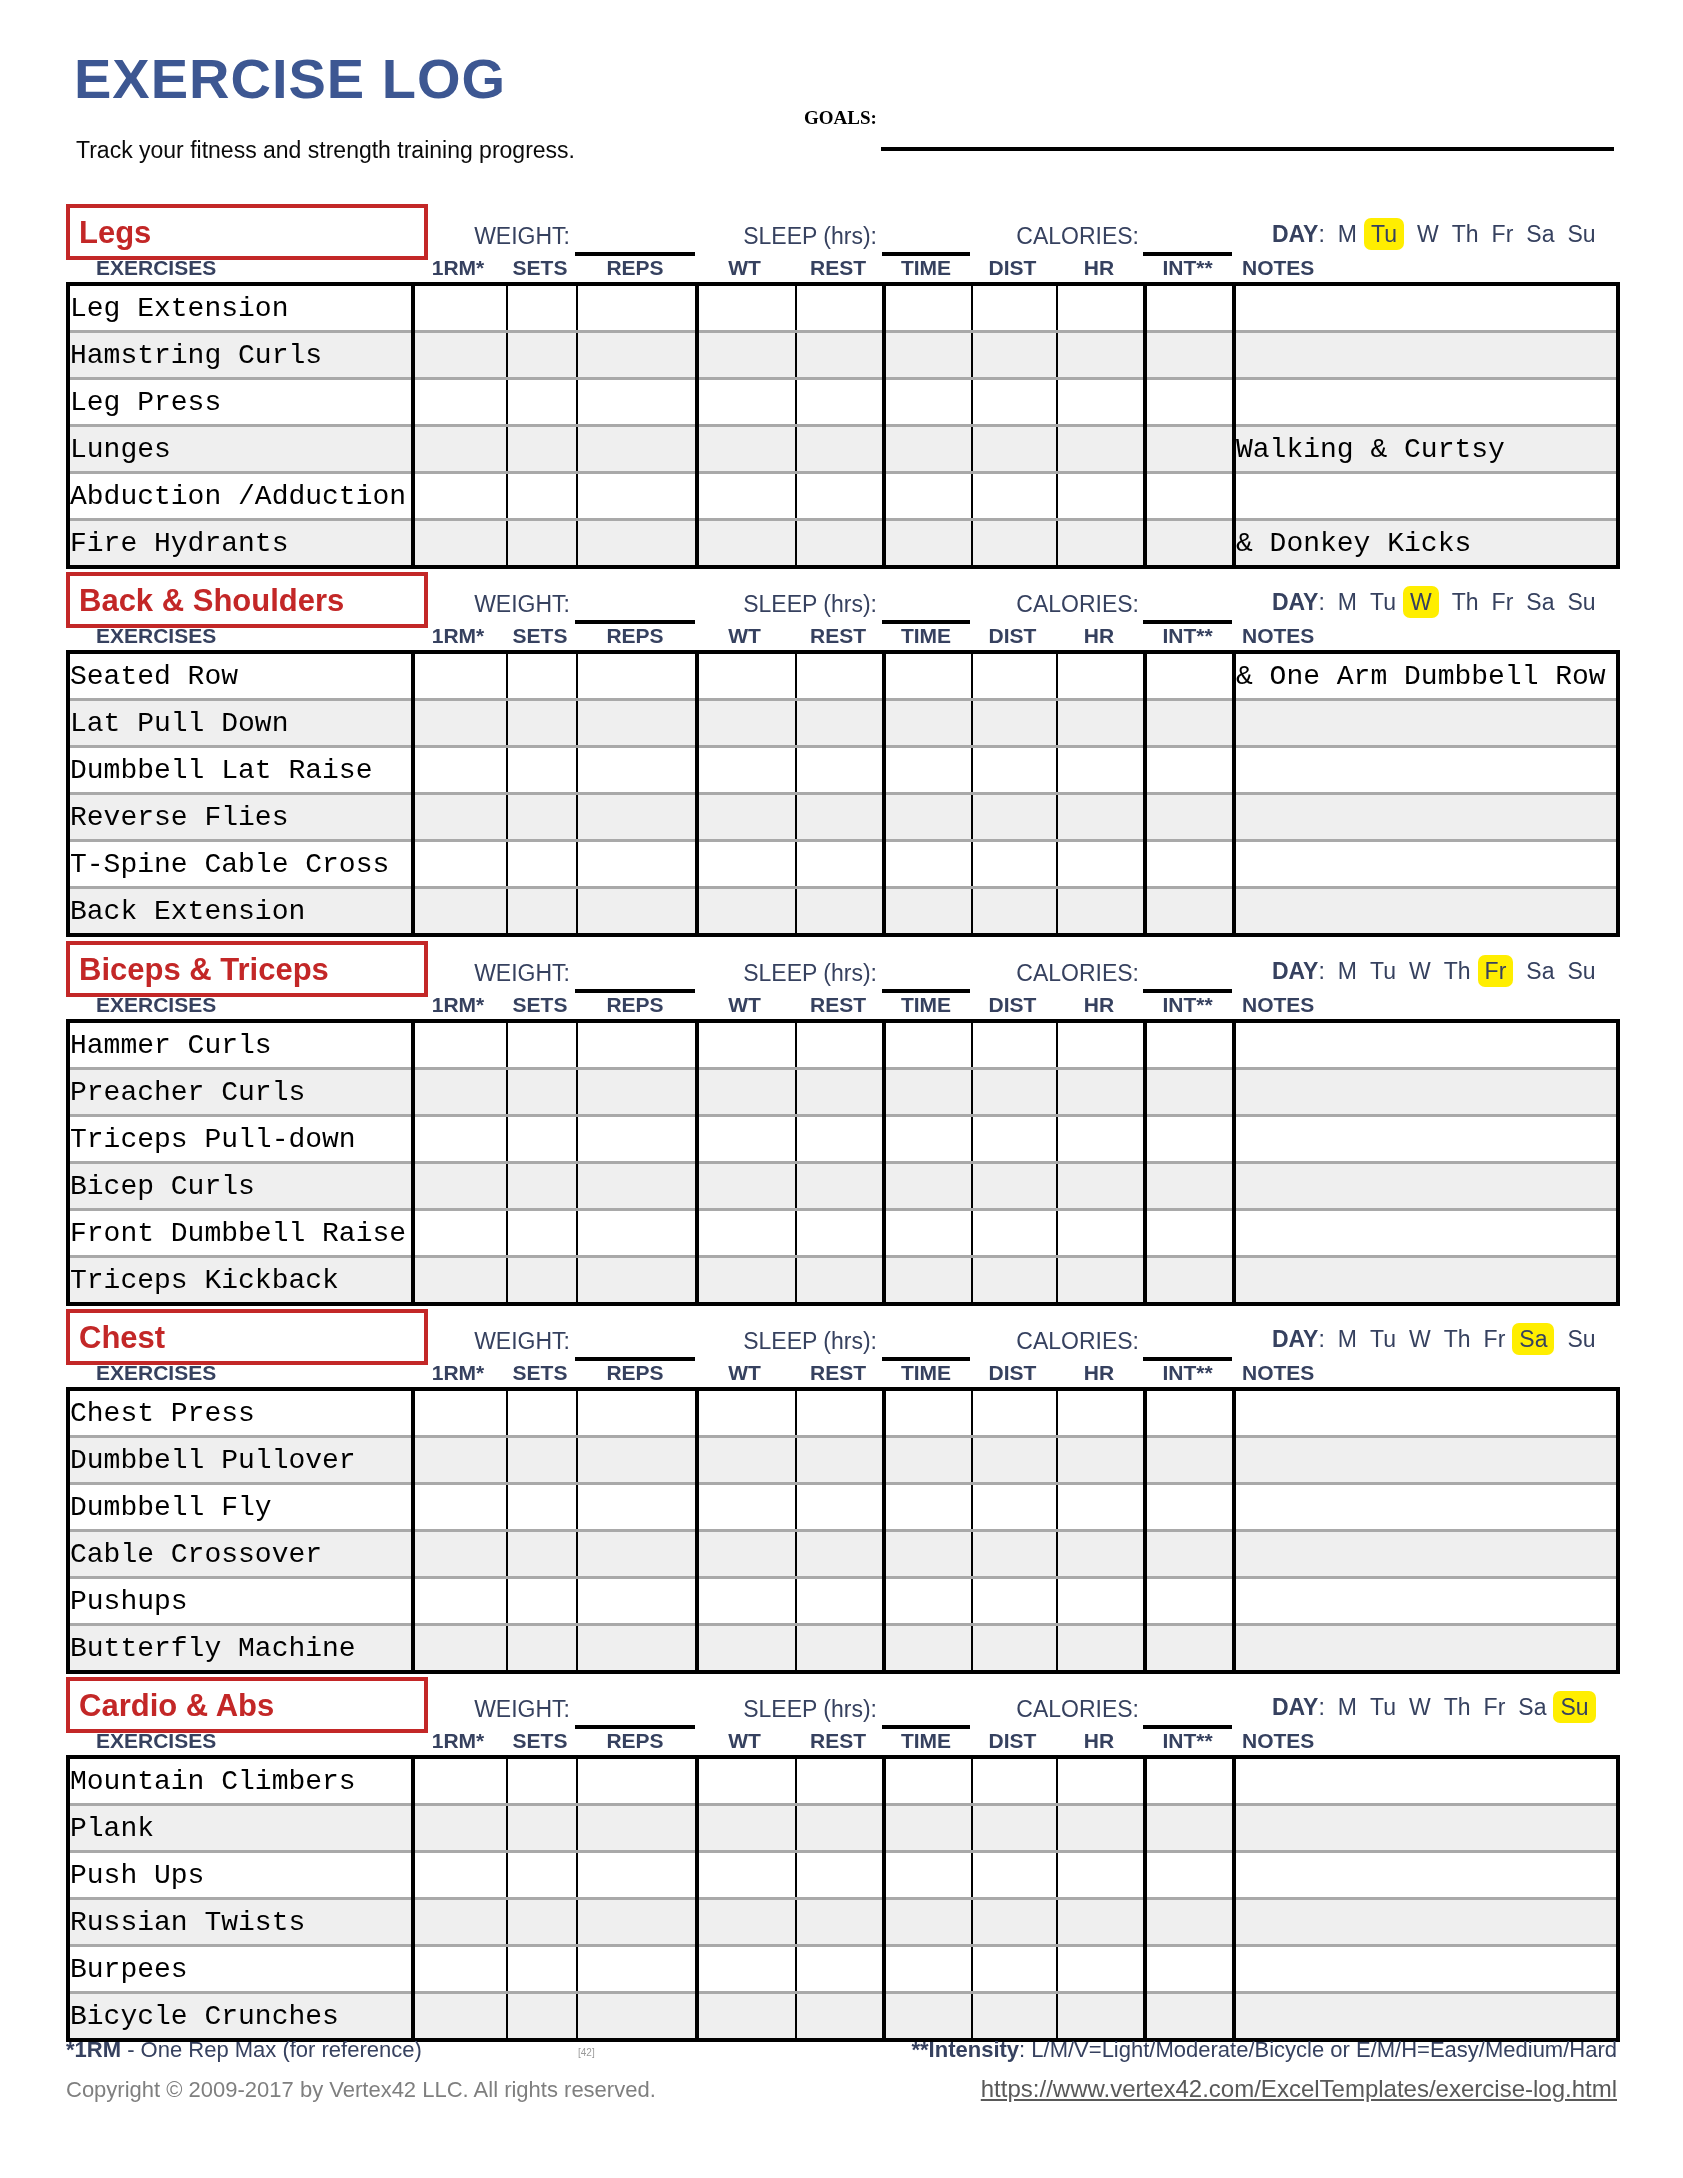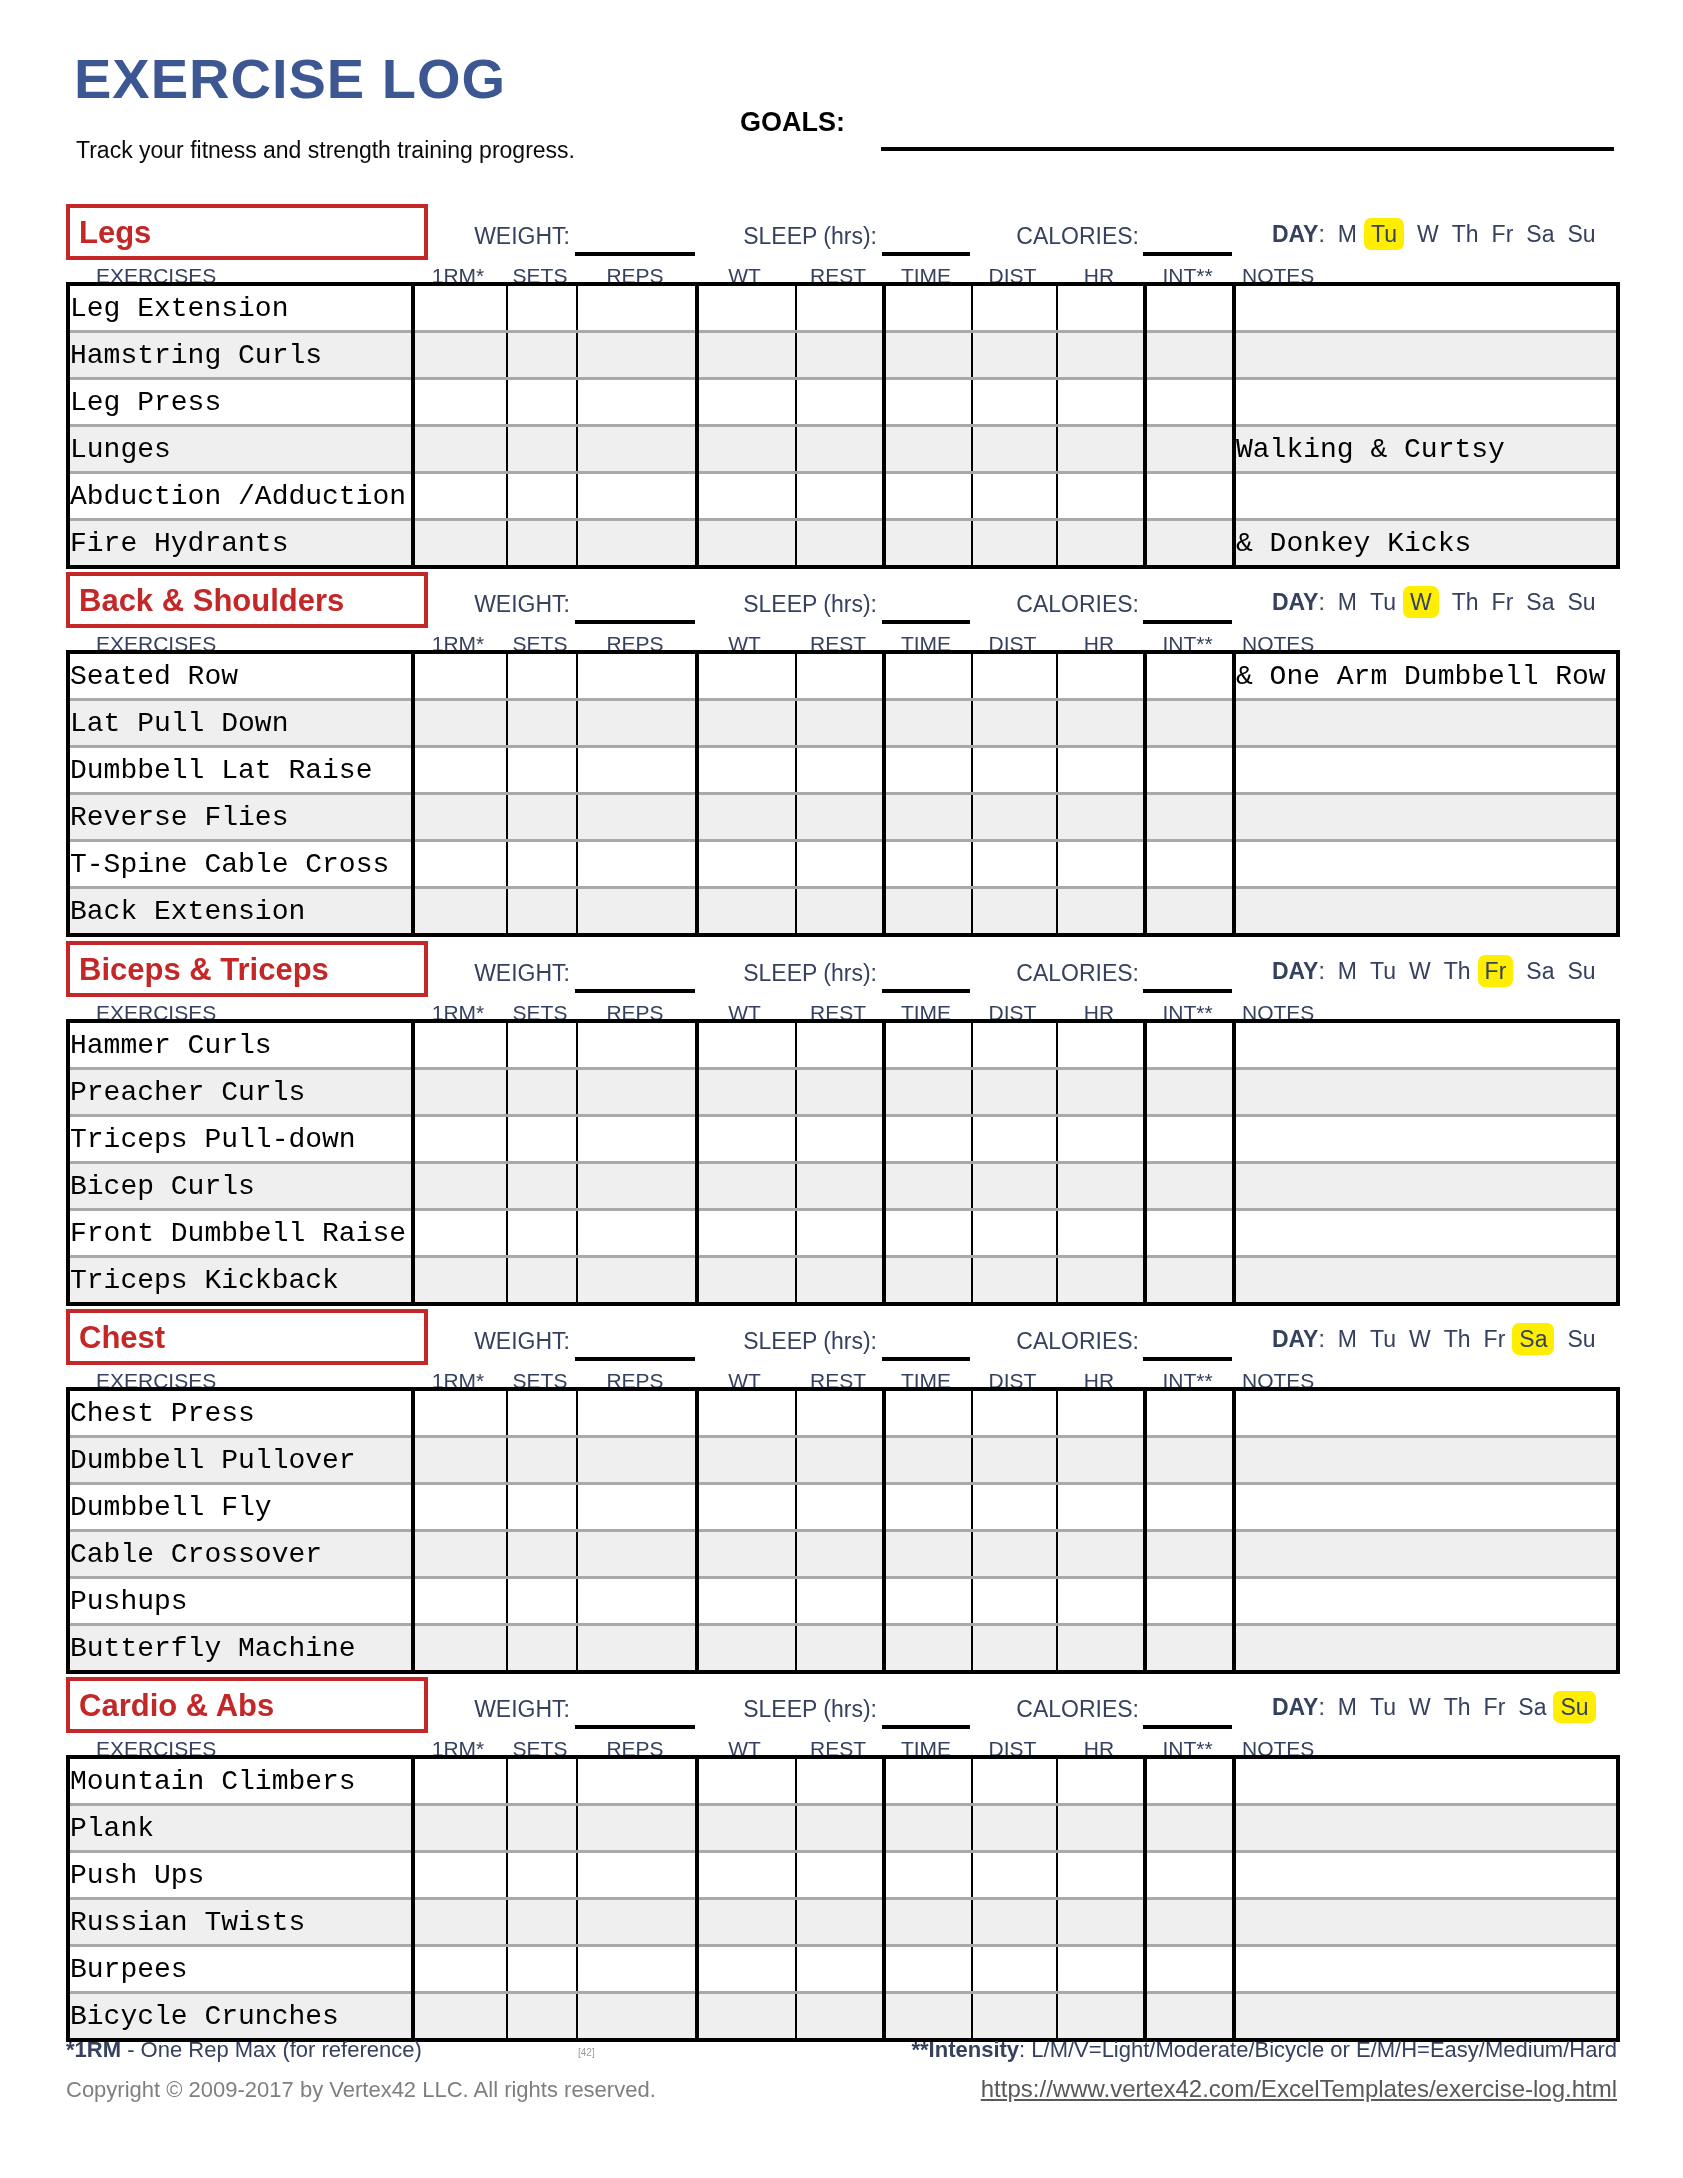--- a/index.html
+++ b/index.html
@@ -8,42 +8,42 @@
     --red:#c32727;
     --yellow:#ffee00;
     --blue:#3d5792;
     --gray:#7f7f7f;
   }
   html,body{margin:0;padding:0;background:#ffffff;}
   .page{position:relative;width:1683px;height:2178px;background:#fff;overflow:hidden;
         font-family:"Liberation Sans","DejaVu Sans",sans-serif;}
   .title{position:absolute;left:74px;top:46px;font-size:56px;font-weight:bold;color:var(--blue);letter-spacing:1px;}
   .subtitle{position:absolute;left:76px;top:137px;font-size:23px;color:#0a0a0a;}
-  .goals-label{position:absolute;left:740px;top:107px;font-size:27px;font-weight:bold;color:#000;}
+  .goals-label{position:absolute;left:804px;top:107px;font-size:19px;font-weight:bold;color:#000;font-family:Liberation Serif, serif;}
   .goals-line{position:absolute;left:881px;top:147px;width:733px;height:4px;background:#000;}
 
   .sec{position:absolute;left:0;width:1683px;height:368px;}
   .sec .box{position:absolute;left:66px;top:2px;width:345px;height:48px;border:4px solid var(--red);
             color:var(--red);font-size:31px;font-weight:bold;padding-left:9px;line-height:50px;background:#fff;}
   .lab{position:absolute;top:21px;font-size:23px;color:var(--navy);text-align:right;white-space:nowrap;}
   .lab.w{left:396px;width:174px;}
   .lab.s{left:683px;width:194px;}
   .lab.c{left:950px;width:189px;}
   .u{position:absolute;top:50px;height:4px;background:#000;}
   .u.uw{left:575px;width:120px;}
   .u.us{left:882px;width:88px;}
   .u.uc{left:1143px;width:89px;}
   .dayrow{position:absolute;left:1272px;top:19px;font-size:23px;color:var(--navy);white-space:nowrap;}
   .dayrow b{font-weight:bold;}
   .day{margin-left:13px;}
   .day.hl{background:var(--yellow);border-radius:7px;padding:3px 7px;margin-left:7px;}
 
-  .cols{position:absolute;left:66px;top:62px;width:1550px;display:grid;
+  .cols{position:absolute;left:66px;top:54px;width:1550px;display:grid;
         grid-template-columns:345px 94px 70px 120px 99px 88px 88px 85px 88px 89px 384px;
-        font-weight:normal;font-size:21px;color:var(--navy);}
+        font-weight:bold;font-size:21px;color:var(--navy);}
   .ch{text-align:center;}
   .ch.exh{text-align:left;padding-left:30px;}
   .ch.nth{text-align:left;padding-left:10px;}
 
   table.grid{position:absolute;left:66px;top:80px;width:1550px;border-collapse:collapse;table-layout:fixed;
              border:4px solid #000;background:#fff;}
   table.grid td{border-right:2px solid #000;border-bottom:3px solid #a9a9a9;padding:0;height:44px;overflow:hidden;}
   table.grid td.tk{border-right-width:4px;}
   table.grid td:last-child{border-right:none;}
   table.grid tr:last-child td{border-bottom:none;}

